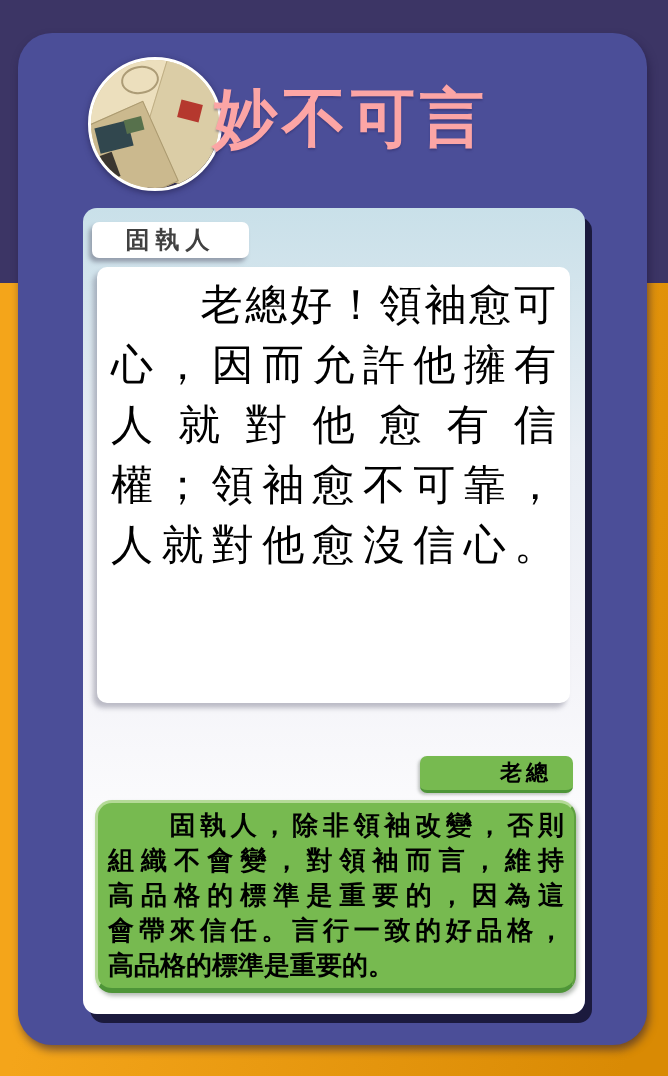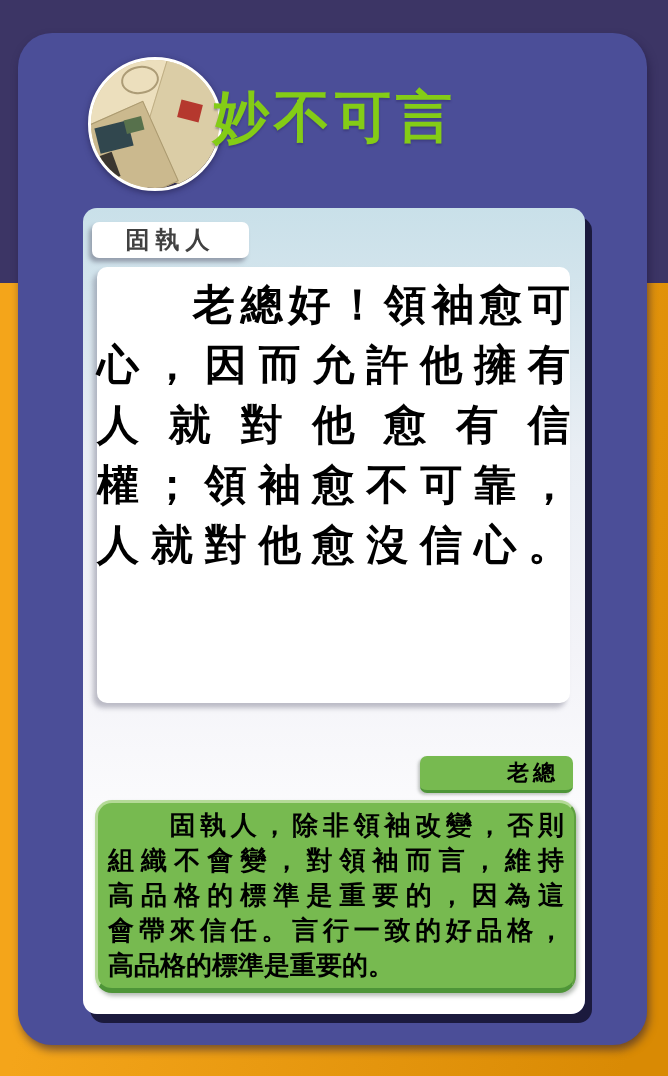--- a/index.html
+++ b/index.html
@@ -20,37 +20,37 @@
   .av-paper3{position:absolute;left:-20px;top:56px;width:92px;height:86px;background:#cbb98e;
     transform:rotate(-24deg);border:1px solid #ab9a70;}
   .av-stamp-dark{position:absolute;left:6px;top:64px;width:34px;height:26px;background:#31474e;transform:rotate(-14deg);}
   .av-stamp-green{position:absolute;left:34px;top:58px;width:18px;height:14px;background:#57714c;transform:rotate(-14deg);}
   .av-stamp-red{position:absolute;left:88px;top:42px;width:22px;height:18px;background:#b5382e;transform:rotate(14deg);}
   .av-postmark{position:absolute;left:30px;top:6px;width:34px;height:24px;border:2px solid rgba(120,100,60,.55);
     border-radius:50%;transform:rotate(-9deg);}
   .av-shade{position:absolute;left:64px;top:84px;width:90px;height:70px;background:#2f2b50;transform:rotate(32deg);}
   .av-photo-stamp{position:absolute;left:-4px;top:96px;width:30px;height:26px;background:#3a3630;transform:rotate(-20deg);}
   .title{position:absolute;left:195px;top:18px;width:420px;height:134px;display:flex;align-items:center;
-    color:#84cc16;font-size:56px;font-weight:800;letter-spacing:5px;white-space:nowrap;
+    color:#fca5a5;font-size:64px;font-weight:800;letter-spacing:5px;white-space:nowrap;
     text-shadow:0 2px 2px rgba(40,35,90,.35);}
   
   .panel{position:absolute;left:65px;top:175px;width:502px;height:806px;border-radius:14px;
     background:linear-gradient(to bottom,var(--panel-top,#c9e0e9) 0%,#e9eef4 30%,#f3f3f8 55%,#ffffff 85%);
     box-shadow:7px 9px 0 var(--panel-shadow,#1b1a3d);}
   .badge-sender{position:absolute;left:9px;top:14px;width:157px;height:36px;border-radius:7px;background:#fff;
     display:flex;align-items:center;justify-content:center;font-size:24px;font-weight:bold;color:#404040;
     letter-spacing:6px;box-shadow:-3px 4px 4px rgba(90,90,110,.5);}
   .bubble-white{position:absolute;left:14px;top:59px;width:473px;height:436px;border-radius:10px;background:#fff;
-    padding:8px 0;box-sizing:border-box;box-shadow:-4px 5px 5px rgba(100,100,120,.4);
-    font-size:42px;font-weight:bold;color:#000;line-height:60px;}
+    padding:8px 14px;box-sizing:border-box;box-shadow:-4px 5px 5px rgba(100,100,120,.4);
+    font-size:42px;font-weight:normal;color:#000;line-height:60px;}
   .badge-receiver{position:absolute;left:337px;top:548px;width:153px;height:34px;border-radius:7px;
     background:var(--green,#77ba50);border-bottom:3px solid var(--green-dark,#4e9538);box-sizing:content-box;
     text-align:right;padding-right:0;font-size:22px;font-weight:bold;color:#000;line-height:34px;
     box-shadow:-2px 2px 3px rgba(90,100,90,.35);}
-  .badge-receiver .pad{padding-right:14px;letter-spacing:4px;}
+  .badge-receiver .pad{padding-right:21px;letter-spacing:4px;}
   .bubble-green{position:absolute;left:12px;top:592px;width:481px;height:193px;border-radius:17px;
     background:var(--green,#77ba50);box-sizing:border-box;
     border-top:3px solid var(--green-light,#b4da97);border-left:3px solid var(--green-light,#b4da97);
     border-right:2px solid #5ea03f;border-bottom:5px solid var(--green-dark,#4e9538);
     padding:5px 10px 0 10px;box-shadow:2px 3px 4px rgba(40,60,40,.35);
     font-size:26px;font-weight:bold;color:#000;line-height:35px;}
   .jl{text-align:justify;text-align-last:justify;text-justify:inter-character;}
   .jl-last{text-align:left;text-align-last:left;}
 </style>
 </head>

